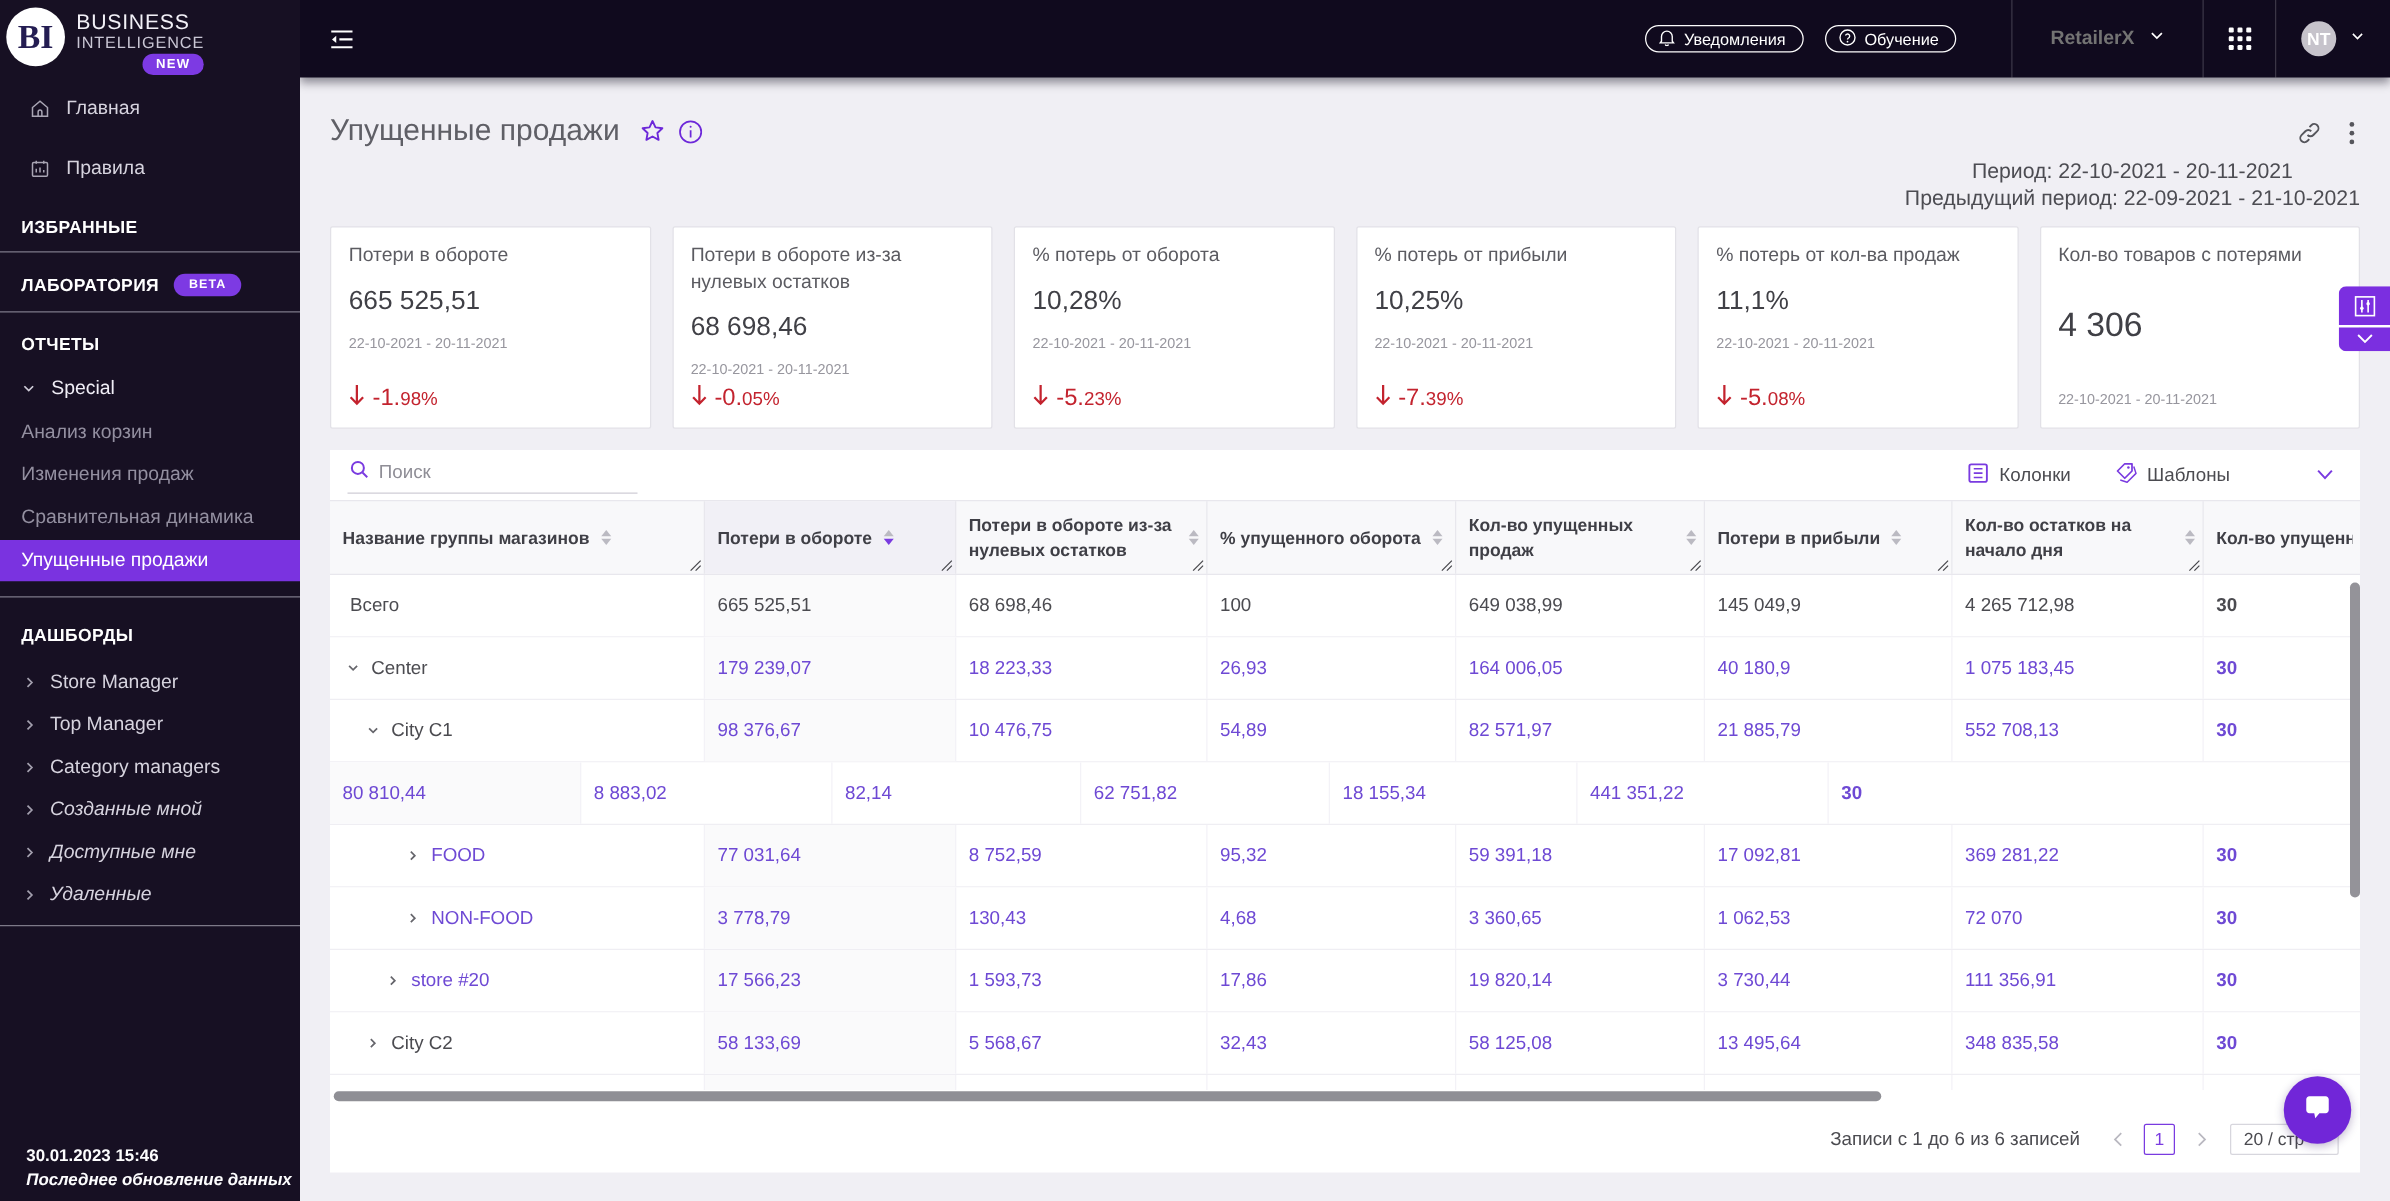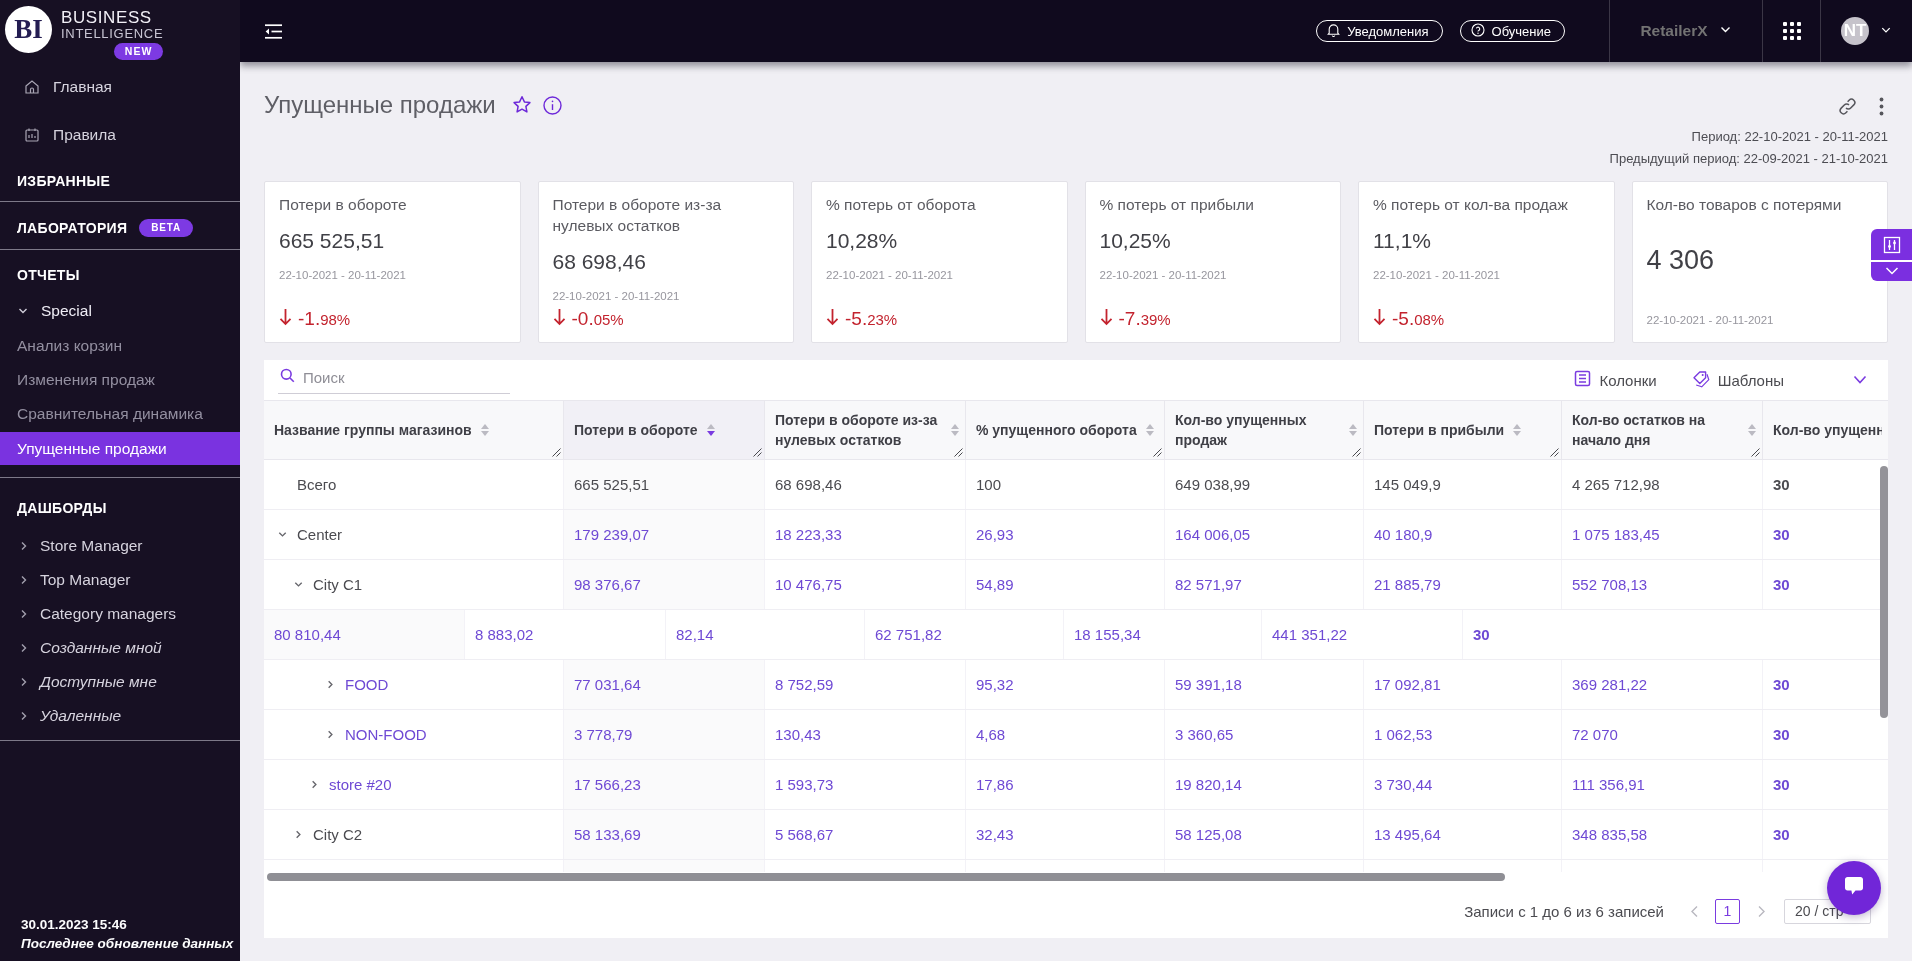--- a/index.html
+++ b/index.html
@@ -38,35 +38,35 @@
             display:flex; align-items:center; box-shadow:0 4px 7px rgba(10,6,25,.42); }
   .tb-burger { margin-left:24px; cursor:pointer; display:flex; }
   .tb-right { margin-left:auto; display:flex; align-items:center; height:100%; }
   .tb-pill { height:22px; border:1px solid #fdfdfd; border-radius:11px; color:#fff; font-size:13px;
              display:flex; align-items:center; gap:7px; padding:0 13px 0 10px; cursor:pointer; white-space:nowrap; }
   .tb-pill + .tb-pill { margin-left:17px; }
   .tb-sect { height:100%; display:flex; align-items:center; justify-content:center; border-left:1px solid rgba(255,255,255,.18); }
   .tb-retailer { width:153px; margin-left:22px; color:#737373; font-size:15.5px; font-weight:bold; gap:11px; cursor:pointer; }
   .tb-grid { width:58px; cursor:pointer; }
   .tb-user { width:92px; gap:11px; cursor:pointer; }
-  .tb-avatar { width:28px; height:28px; border-radius:50%; background:#c6c3cb; color:#fff; font-size:17px; font-weight:bold;
+  .tb-avatar { width:28px; height:28px; border-radius:50%; background:#c6c3cb; color:#fff; font-size:14px; font-weight:bold;
                display:flex; align-items:center; justify-content:center; }
   .dots9 { display:grid; grid-template-columns:repeat(3,4px); grid-gap:3px; }
   .dots9 i { width:4px; height:4px; background:#fff; border-radius:1px; }
 
   
   .content { position:absolute; left:240px; top:62px; right:0; bottom:0; padding:0 24px; }
   .page-head { position:relative; height:119px; }
   .ph-title-row { position:absolute; left:0; top:28px; display:flex; align-items:center; }
   .ph-title { font-size:24px; color:#5f5f66; line-height:30px; font-weight:normal; }
   .ph-title-row .ico { margin-left:16px; cursor:pointer; display:flex; }
   .ph-title-row .ico + .ico { margin-left:11px; }
   .ph-actions { position:absolute; top:35px; right:4px; display:flex; align-items:center; gap:22px; }
   .ph-actions .ico { cursor:pointer; display:flex; }
-  .ph-meta { position:absolute; top:64px; right:0; text-align:right; font-size:13px; color:#4c4c52; line-height:22px; }
+  .ph-meta { position:absolute; top:64px; right:0; text-align:center; font-size:17px; color:#4c4c52; line-height:22px; }
 
   
   .cards { display:grid; grid-template-columns:repeat(6,1fr); gap:17px; height:162px; }
   .card { background:#fff; border:1px solid #e2e1e7; border-radius:2px; padding:12px 14px; position:relative; }
   .card-title { font-size:15.5px; color:#5b5b61; line-height:21px; }
   .card-value { font-size:21px; color:#404046; margin-top:14px; }
   .card.large .card-value { font-size:27px; margin-top:30px; }
   .card-date { font-size:11.5px; color:#97969e; margin-top:16px; }
   .card.large .card-date { position:absolute; left:14px; bottom:16px; margin-top:0; }
   .card-delta { position:absolute; left:14px; bottom:12px; color:#c3232e; display:flex; align-items:center; gap:6px; }
@@ -557,21 +557,21 @@
               <path d="M1.5 9.5 L9.5 1.5 M5.5 9.5 L9.5 5.5" fill="none"></path>
             </svg>
           </span>
         </div>
         <div class="th nowrap" style="width: auto; flex: 1 1 0%;">
           <span class="lbl">Кол-во упущенны</span>
         </div>
       </div>
     <div id="tbody">
         <div class="trow muted">
-          <div class="td" style="width: 300px; padding-left: 33px; text-align: center;">
+          <div class="td" style="width: 300px; padding-left: 16px; text-align: center;">
             <span class="rlabel">Всего</span>
           </div>
           <div class="td num sorted" style="width: 201px;">
             <span>665 525,51</span>
           </div>
           <div class="td num" style="width: 201px;">
             <span>68 698,46</span>
           </div>
           <div class="td num" style="width: 199px;">
             <span>100</span>

